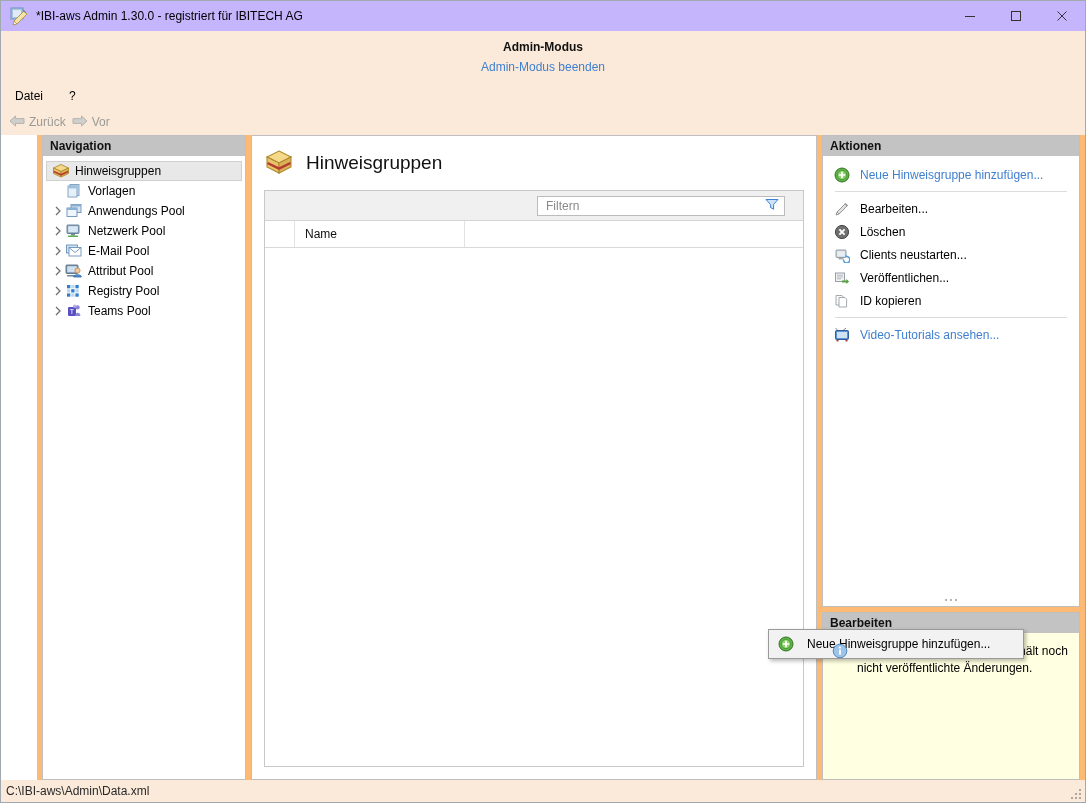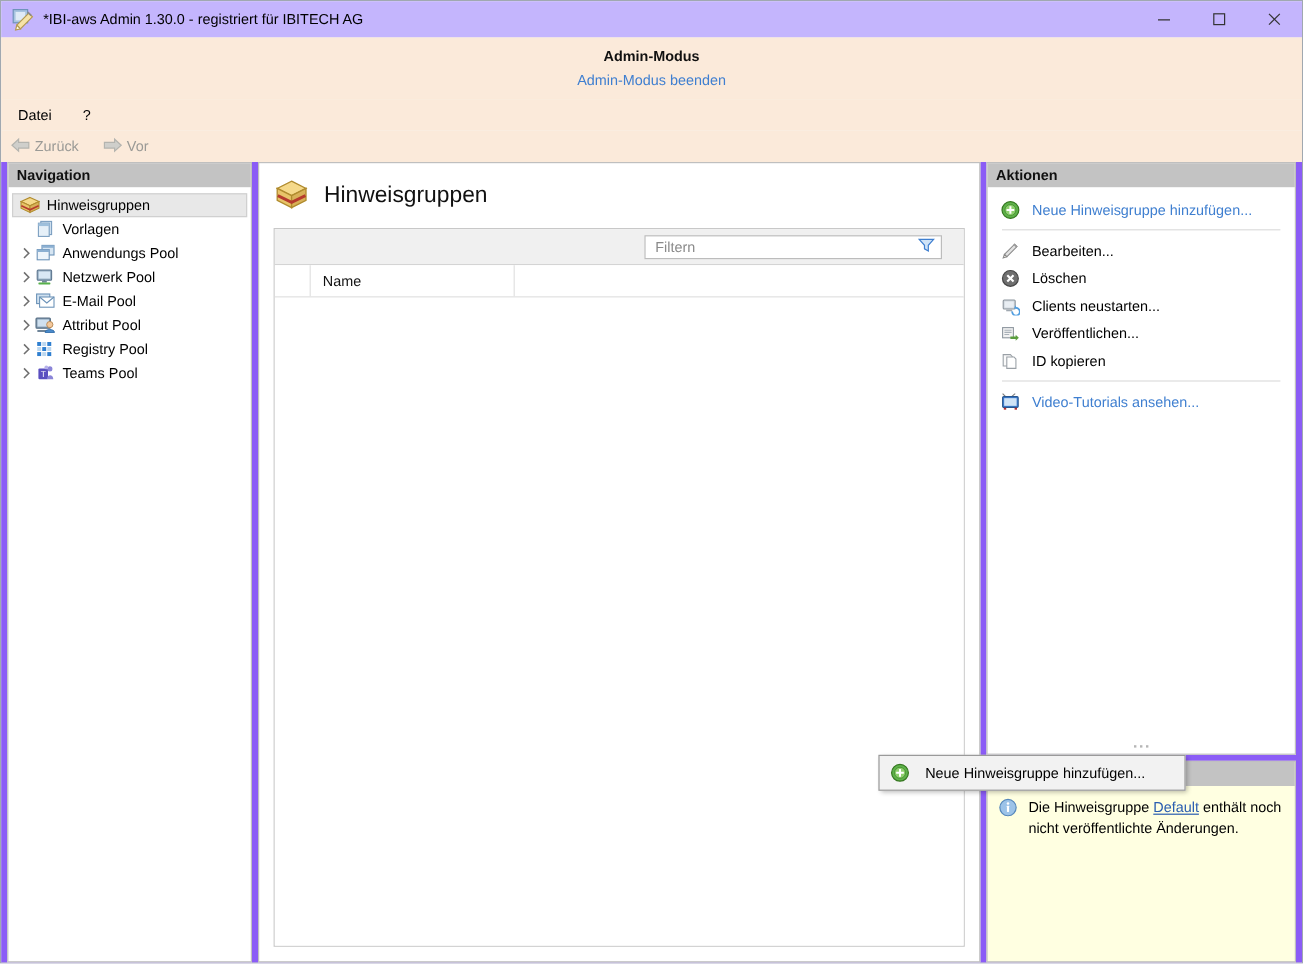--- a/index.html
+++ b/index.html
@@ -80,35 +80,36 @@
     gap: 18px;
   }
   .menubar .mitem { font-size: 12px; color: #000; padding: 2px 4px; }
 
   
   .navbar {
     flex: 0 0 26px;
     background: #fbeada;
     display: flex; align-items: center;
     padding-left: 8px;
-    gap: 20px;
+    gap: 6px;
   }
   .navbtn {
     display: flex; align-items: center; gap: 4px;
     color: #9a9a96; font-size: 12px;
   }
   .arrow-ico { display: block; }
 
   
   .bodywrap {
     flex: 1 1 auto;
     display: flex;
-    background: #8b5cf6;
+    background: #fdba74;
     padding: 0;
     min-height: 0;
+    margin-left: 36px;
   }
 
   
   .navpane {
     width: 204px;
     flex: 0 0 204px;
     background: #ffffff;
     border: 1px solid #bfbfbf;
     margin: 0 0 0 0;
     display: flex; flex-direction: column;
@@ -696,14 +697,25 @@
           <div class="info-text">
             <span>Die Hinweisgruppe </span><a href="#">Default</a><span> enthält noch nicht veröffentlichte Änderungen.</span>
           </div>
         </div>
       </div>
     </div>
 
    </div>
   </div>
 
+  <div class="statusbar">
+    <span>C:\IBI-aws\Admin\Data.xml</span>
+    <span class="sb-grip">
+      <i style="right:0;bottom:0;"></i>
+      <i style="right:4px;bottom:0;"></i>
+      <i style="right:8px;bottom:0;"></i>
+      <i style="right:0;bottom:4px;"></i>
+      <i style="right:4px;bottom:4px;"></i>
+      <i style="right:0;bottom:8px;"></i>
+    </span>
+  </div>
 
 </div>
 
 </body></html>

